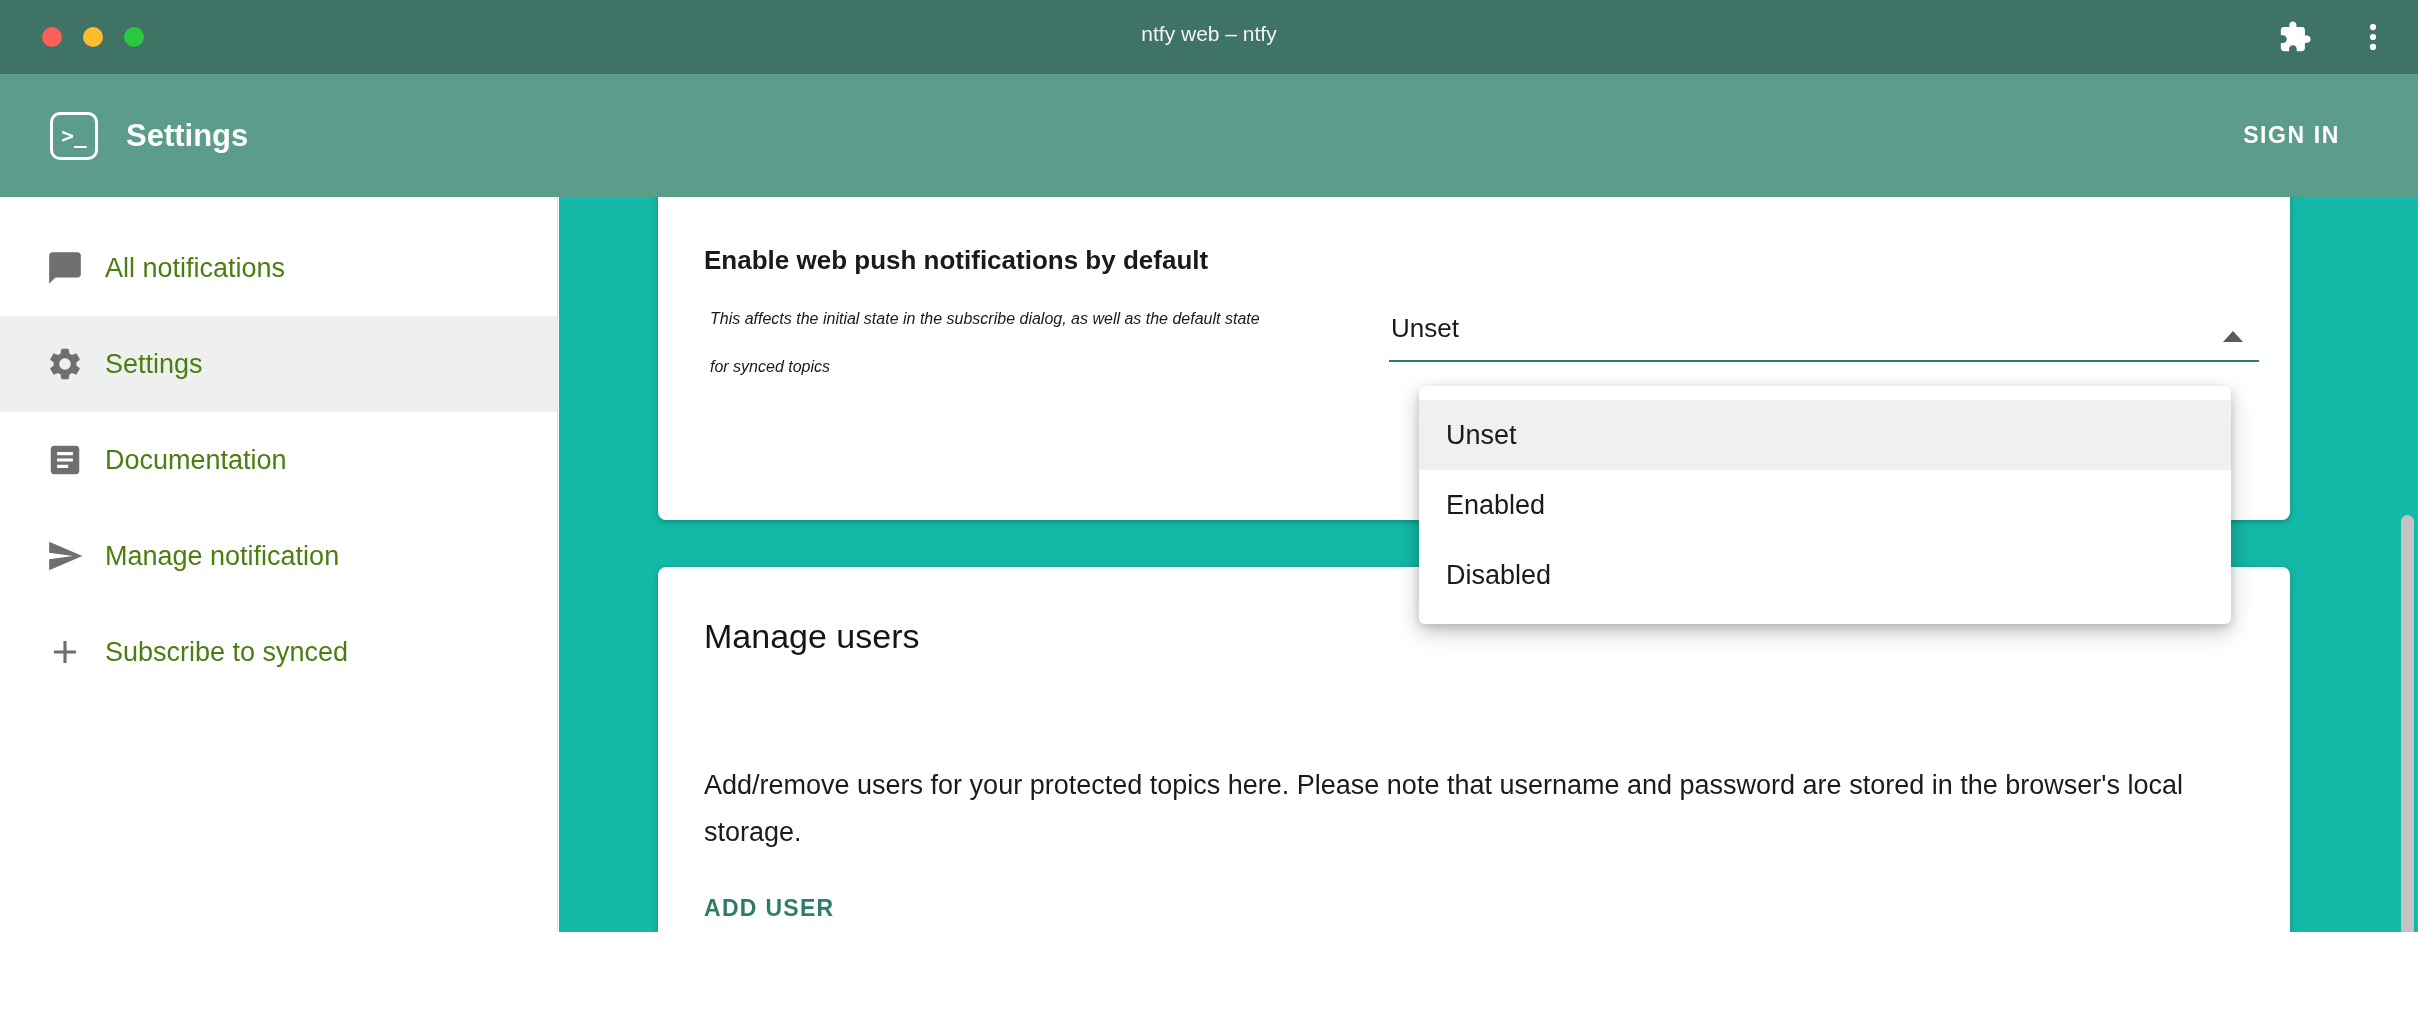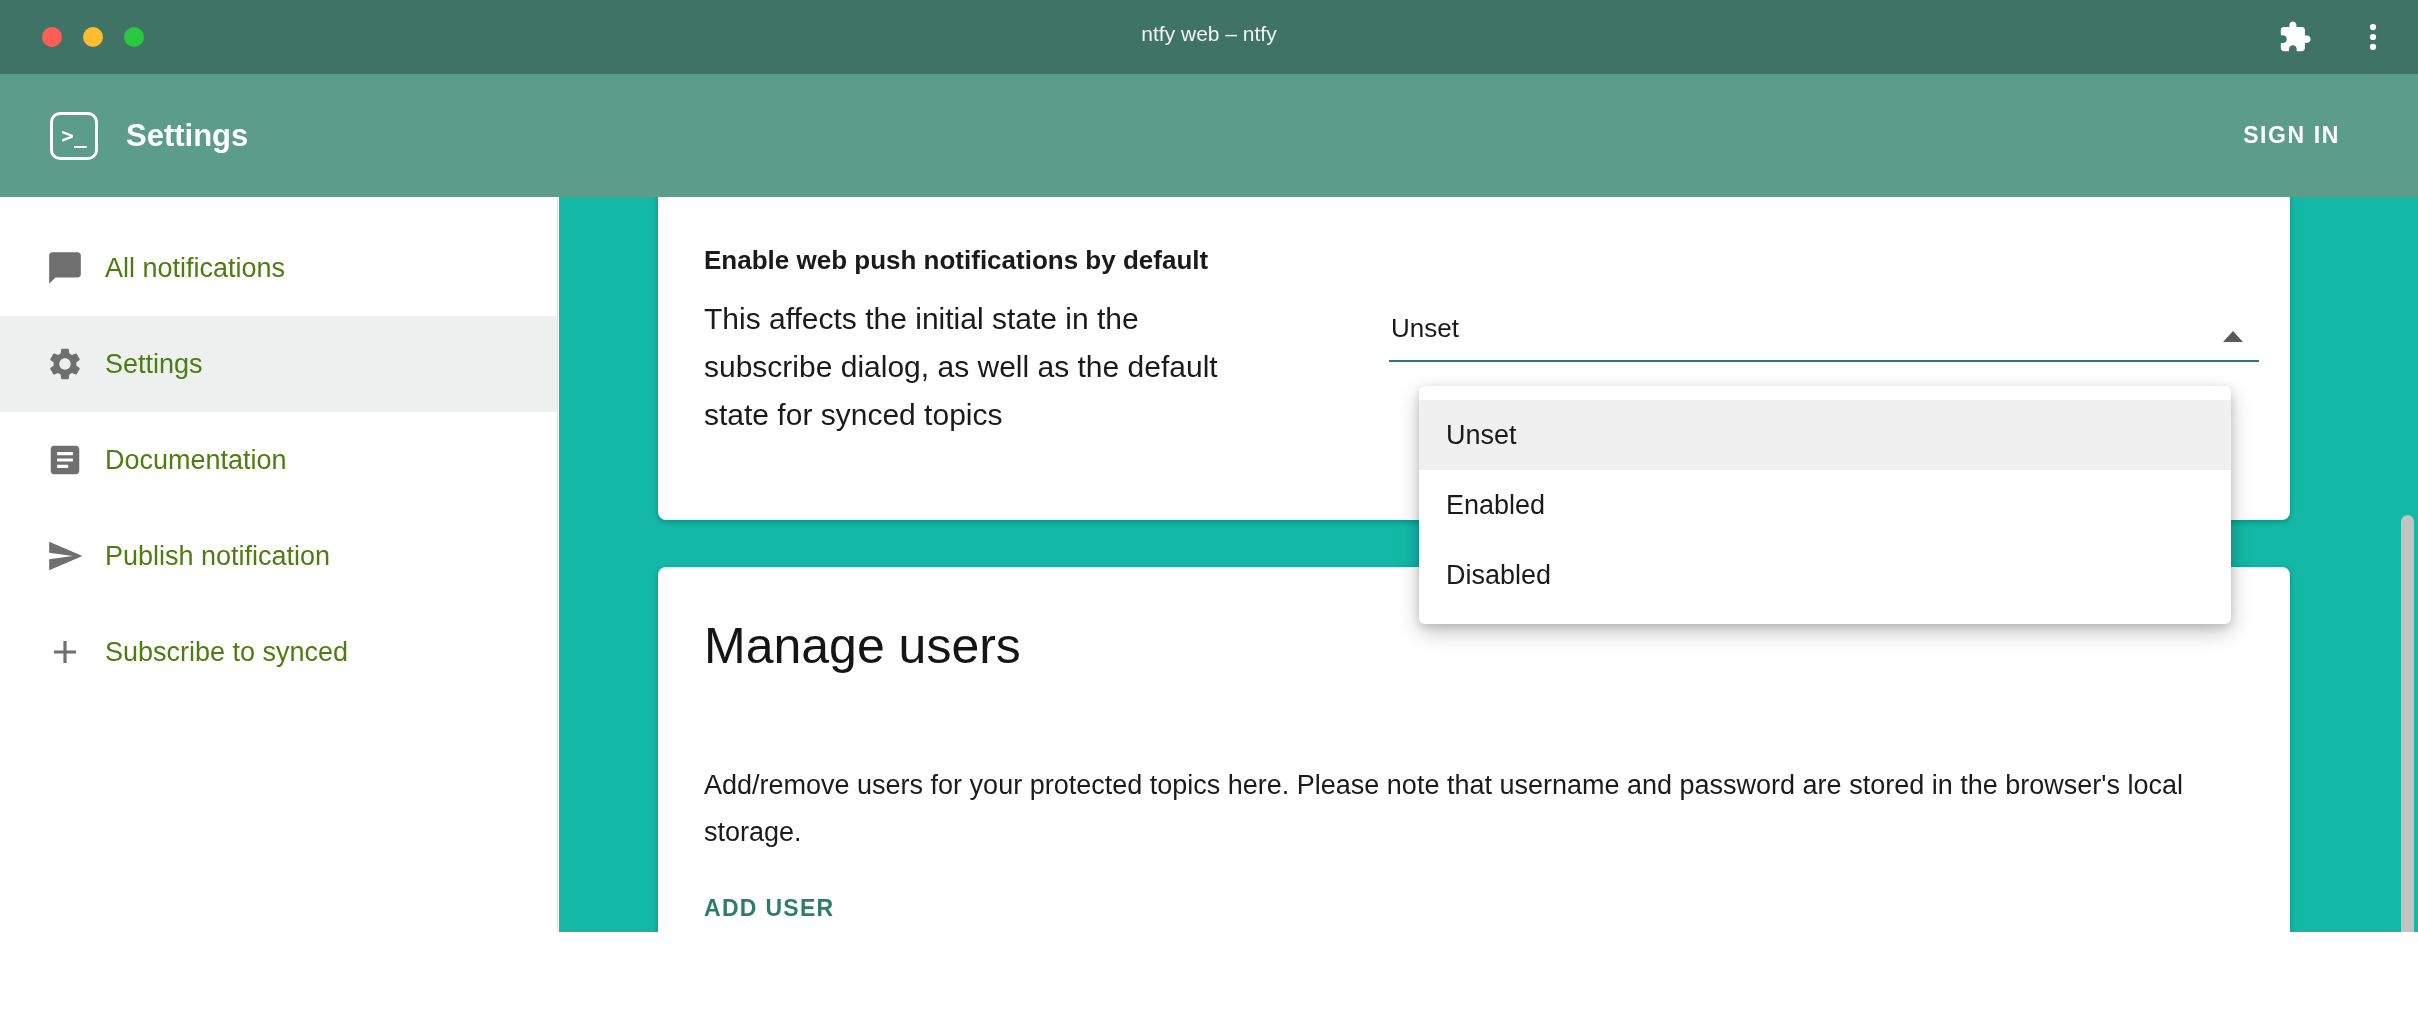--- a/index.html
+++ b/index.html
@@ -44,38 +44,38 @@
   .content { position:absolute; left:559px; top:0; right:0; height:100%;
              background:#14b8a6; overflow:hidden; }
   .card { position:absolute; left:99px; width:1632px; background:#fff; border-radius:8px;
           box-shadow:0 2px 4px rgba(0,0,0,0.16), 0 1px 8px rgba(0,0,0,0.10); }
   .card-push  { top:-80px; height:403px; }
   .card-users { top:370px; height:412px; }
   .card-next  { top:813px; height:80px; }
 
   
   .setting-title { position:absolute; left:46px; top:128px; font-size:26px; font-weight:700; color:#1a1a1a; }
-  .setting-desc  { position:absolute; left:46px; top:178px; width:560px; font-size:30px;
-                   color:#1a1a1a; line-height:48px; }
+  .setting-desc  { position:absolute; left:52px; top:178px; width:560px; font-size:16px;
+                   font-style:italic; color:#1a1a1a; line-height:48px; }
   .select { position:absolute; left:731px; top:196px; width:870px; cursor:pointer; }
   .select-value { font-size:26px; color:#1a1a1a; padding:0 0 16px 2px; border-bottom:2px solid #2c7a68; }
   .select-caret { position:absolute; right:16px; top:18px; width:0; height:0;
                   border-left:10px solid transparent; border-right:10px solid transparent;
                   border-bottom:11px solid #5a5a5a; }
 
   
   .menu { position:absolute; left:1419px; top:386px; width:812px; background:#fff;
           border-radius:6px; padding:14px 0; z-index:20;
           box-shadow:0 8px 22px rgba(0,0,0,0.22), 0 3px 9px rgba(0,0,0,0.14); }
   .menu-item { height:70px; display:flex; align-items:center; padding-left:27px;
                font-size:27px; color:#1a1a1a; cursor:pointer; }
   .menu-item.selected { background:#f0f0f0; }
 
   
-  .users-title { position:absolute; left:46px; top:50px; font-size:50px; font-weight:400; color:#151515; }
+  .users-title { position:absolute; left:46px; top:50px; font-size:34px; font-weight:400; color:#151515; }
   .users-desc  { position:absolute; left:46px; top:165px; width:1520px; font-size:27px;
                  line-height:47px; color:#1b1b1b;margin-top:30px; }
   .add-user-btn { position:absolute; left:46px; top:328px; font-size:23px; font-weight:700;
                   letter-spacing:1.3px; color:#2e7d6b; cursor:pointer; }
 
   
   .scroll-thumb { position:absolute; right:4px; top:515px; width:13px; height:475px;
                   background:#c3c3c3; border-radius:7px; z-index:30; cursor:pointer; }
 </style>
 </head>
@@ -138,21 +138,21 @@
             </svg>
         </span>
         <span class="nav-label">Documentation</span>
       </div>
       <div class="nav-item">
         <span class="nav-icon">
           <svg viewBox="0 0 24 24">
               <path d="M2.01 21 23 12 2.01 3 2 10l15 2-15 2z"></path>
             </svg>
         </span>
-        <span class="nav-label">Publish notification</span>
+        <span class="nav-label">Manage notification</span>
       </div>
       <div class="nav-item">
         <span class="nav-icon">
           <svg viewBox="0 0 24 24">
               <path d="M19 13h-6v6h-2v-6H5v-2h6V5h2v6h6v2z"></path>
             </svg>
         </span>
         <span class="nav-label">Subscribe to synced</span>
       </div>
     </nav>

